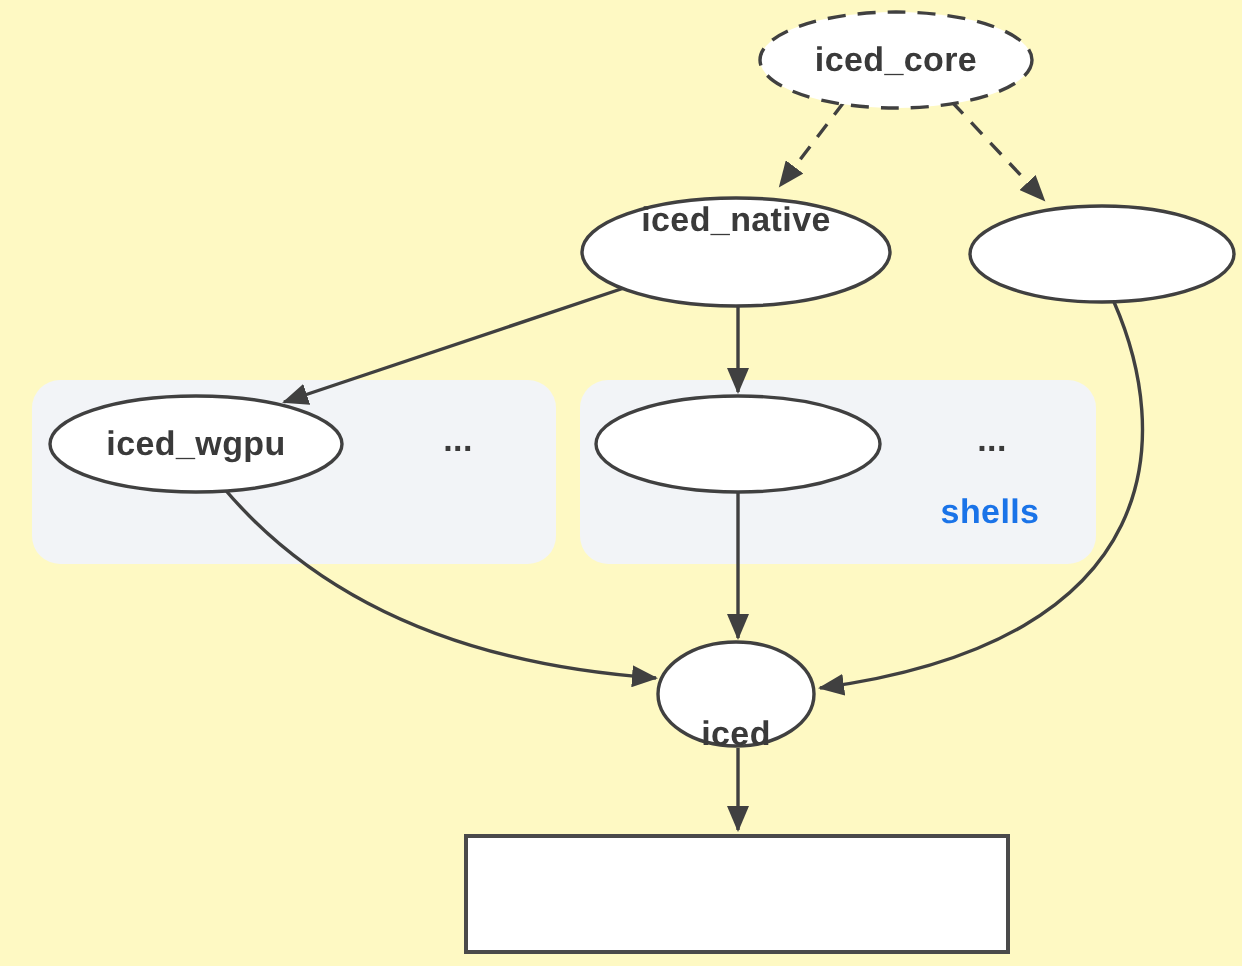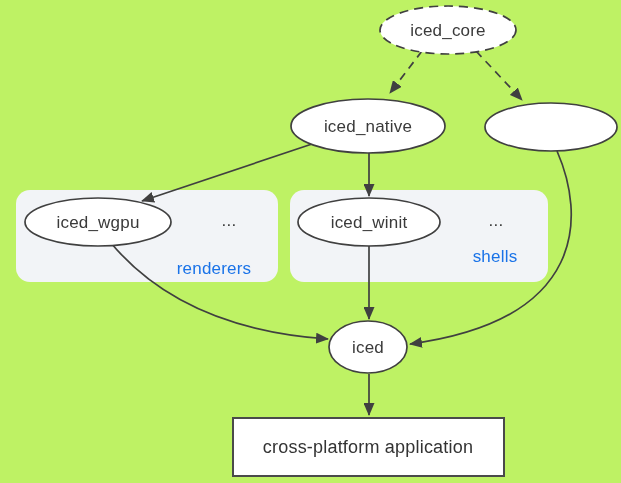--- a/index.html
+++ b/index.html
@@ -5,22 +5,23 @@
   html, body {
     margin: 0;
     padding: 0;
     background: #ffffff;
     font-family: "Liberation Sans", "DejaVu Sans", sans-serif;
   }
   .canvas {
     position: relative;
     width: 621px;
     height: 483px;
-    background: #bef264;
+    background: #fef9c3;
     overflow: hidden;
+    font-weight: bold;
   }
   .edges-layer {
     position: absolute;
     left: 0;
     top: 0;
     width: 621px;
     height: 483px;
   }
   .label {
     position: absolute;
@@ -71,32 +72,29 @@
     <ellipse cx="368" cy="126" rx="77" ry="27" fill="#ffffff" stroke="#404040" stroke-width="1.7"></ellipse>
     <ellipse cx="551" cy="127" rx="66" ry="24" fill="#ffffff" stroke="#404040" stroke-width="1.7"></ellipse>
     <ellipse cx="98" cy="222" rx="73" ry="24" fill="#ffffff" stroke="#404040" stroke-width="1.7"></ellipse>
     <ellipse cx="369" cy="222" rx="71" ry="24" fill="#ffffff" stroke="#404040" stroke-width="1.7"></ellipse>
     <ellipse cx="368" cy="347" rx="39" ry="26" fill="#ffffff" stroke="#404040" stroke-width="1.7"></ellipse>
     <rect x="233" y="418" width="271" height="58" fill="#ffffff" stroke="#4a4a4a" stroke-width="2"></rect>
   </svg>
 
   <div class="label" style="left:448px; top:30px;">iced_core</div>
 
-  <div class="label" style="left:368px; top:126px;text-align:center;">iced_native</div>
+  <div class="label" style="left:368px; top:110px;text-align:center;">iced_native</div>
 
 
   <div class="label" style="left:98px; top:222px;">iced_wgpu</div>
 
   <div class="label dots" style="left:229px; top:220px;">...</div>
 
-  <div class="label group-label" style="left:214px; top:268px;">renderers</div>
 
-  <div class="label" style="left:369px; top:222px;">iced_winit</div>
 
   <div class="label dots" style="left:496px; top:220px;">...</div>
 
   <div class="label group-label" style="left:495px; top:256px;">shells</div>
 
-  <div class="label" style="left:368px; top:347px;">iced</div>
+  <div class="label" style="left:368px; top:367px;">iced</div>
 
-  <div class="label app-label" style="left:368px; top:447px;">cross-platform application</div>
 
 </div>
 
 </body></html>

